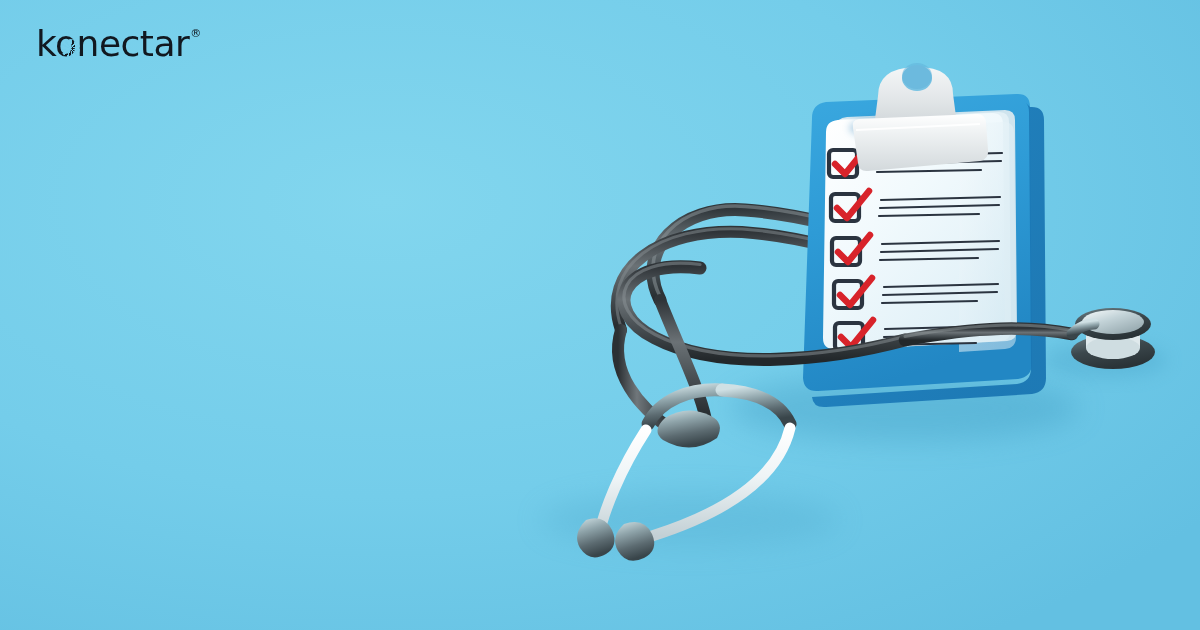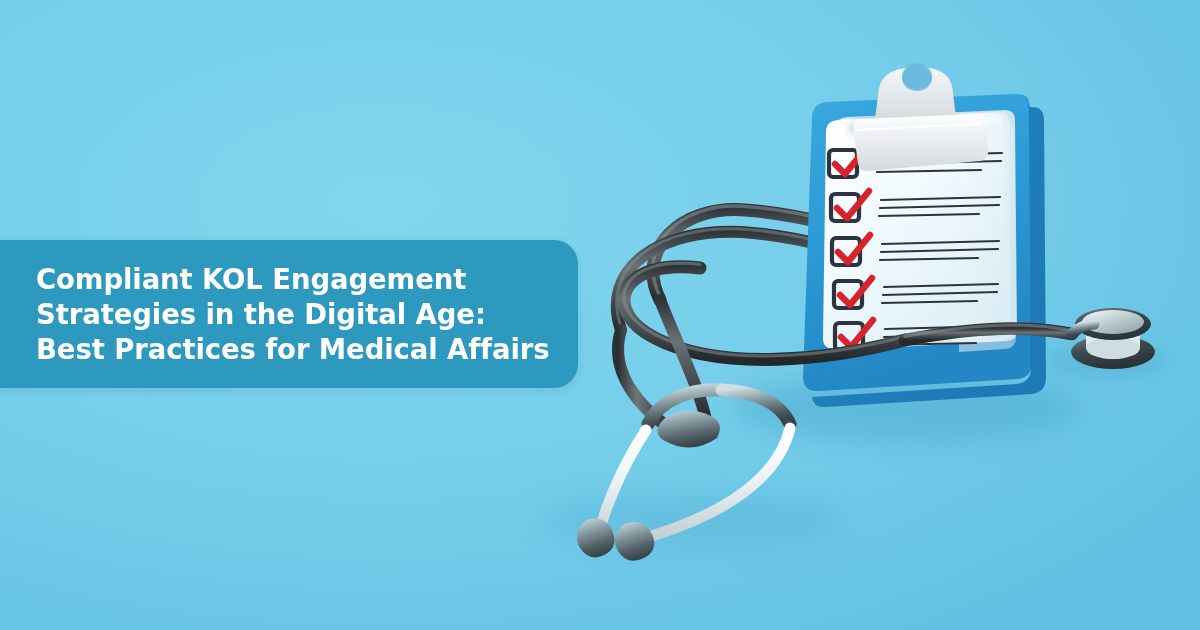--- a/index.html
+++ b/index.html
@@ -304,18 +304,19 @@
     <g>
       <ellipse cx="1113" cy="352" rx="42" ry="17" fill="url(#discRim)"></ellipse>
       <rect x="1086" y="322" width="54" height="26" fill="#dfe9ec"></rect>
       <ellipse cx="1113" cy="348" rx="27" ry="11" fill="#cfdde1"></ellipse>
       <ellipse cx="1113" cy="324" rx="38" ry="16" fill="url(#discRim)"></ellipse>
       <ellipse cx="1113" cy="322" rx="31" ry="12" fill="url(#discGrad)"></ellipse>
       <path d="M1072 334 q10 -10 22 -10" fill="none" stroke="url(#metalGrad)" stroke-width="11" stroke-linecap="round"></path>
     </g>
   </svg>
 
-
-  <div id="title-banner">
-    <h1 id="title-text">Compliant KOL Engagement Strategies in the Digital Age: Best Practices for Medical Affairs</h1>
+  <div id="logo">
+    <div id="logo-text">konectar<span id="logo-o-ring"></span></div>
+    <div id="logo-reg">®</div>
   </div>
 
+
 </div>
 
 </body></html>

